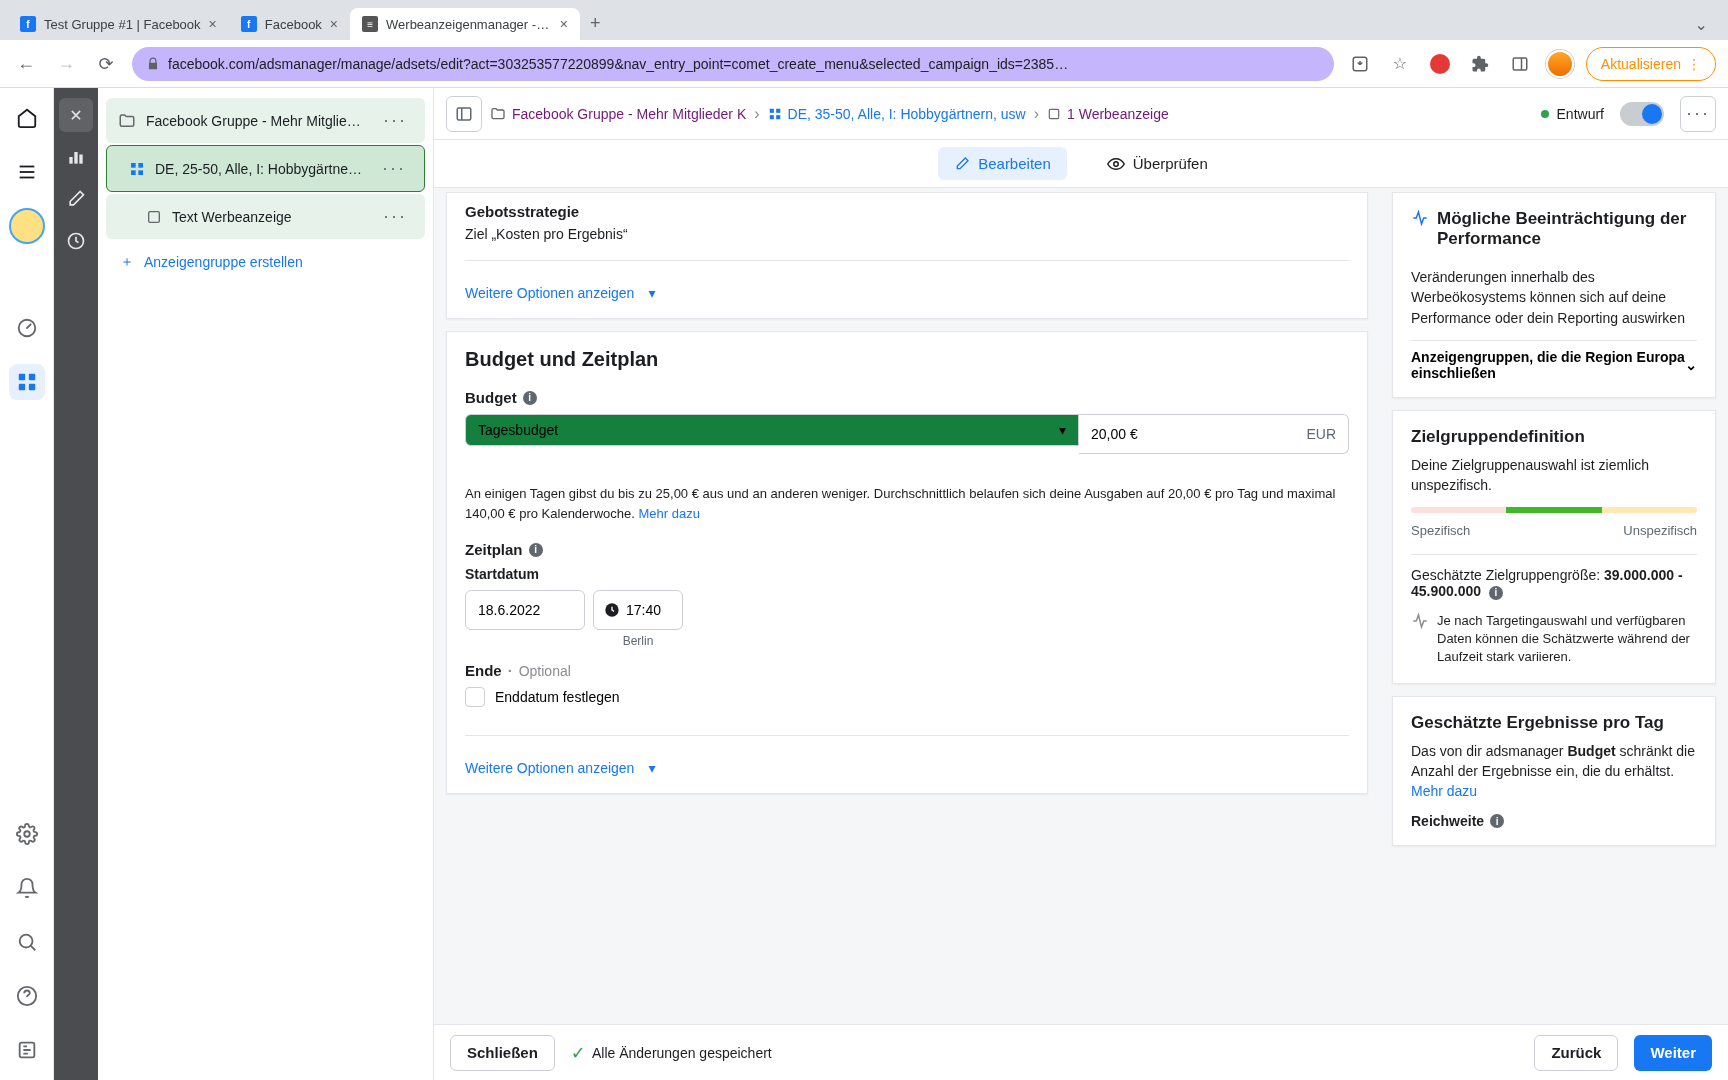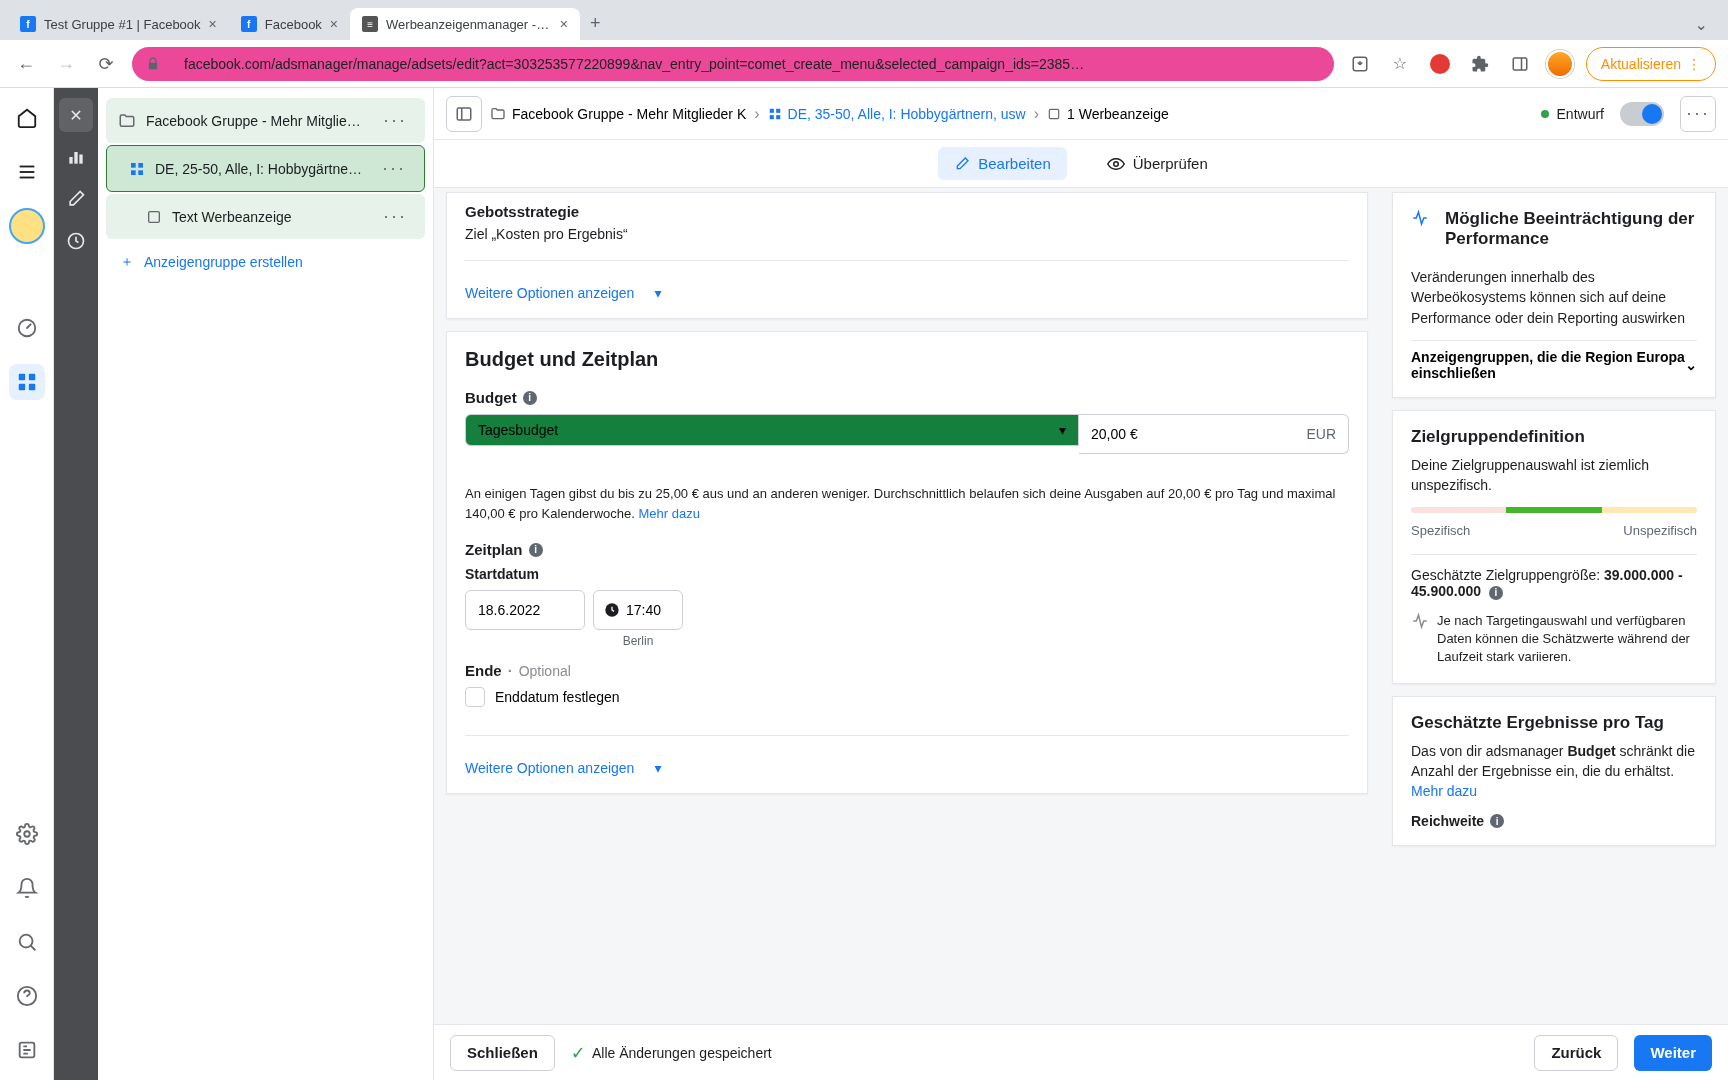--- a/index.html
+++ b/index.html
@@ -13,21 +13,21 @@
 .tab-favicon.script { background: #555; }
 .tab-title { white-space: nowrap; overflow: hidden; text-overflow: ellipsis; flex: 1; }
 .tab-close { color: #5f6368; font-size: 14px; cursor: pointer; }
 .newtab { padding: 6px 10px; color: #5f6368; font-size: 18px; }
 .tab-spacer { flex: 1; }
 .tab-chevron { padding: 6px 12px; color: #5f6368; }
 
 .browser-toolbar { height: 48px; background: #fff; display: flex; align-items: center; gap: 12px; padding: 0 12px; border-bottom: 1px solid #dadce0; }
 .nav-btn { width: 28px; height: 28px; display: flex; align-items: center; justify-content: center; color: #5f6368; font-size: 18px; cursor: pointer; }
 .nav-btn.disabled { color: #bdc1c6; }
-.addr-bar { flex: 1; height: 34px; background: #ec4899; border-radius: 17px; display: flex; align-items: center; padding: 0 14px; gap: 24px; }
+.addr-bar { flex: 1; height: 34px; background: #c4b5fd; border-radius: 17px; display: flex; align-items: center; padding: 0 14px; gap: 8px; }
 .lock-icon { color: #5f6368; }
 .addr-text { font-size: 14px; color: #202124; flex: 1; white-space: nowrap; overflow: hidden; }
 .toolbar-icon { width: 28px; height: 28px; display: flex; align-items: center; justify-content: center; color: #5f6368; cursor: pointer; }
 .ext-icon { width: 20px; height: 20px; border-radius: 50%; background: #e53935; }
 .avatar-sm { width: 28px; height: 28px; border-radius: 50%; background: linear-gradient(#ffa726, #ef6c00); border: 2px solid #fff; box-shadow: 0 0 0 1px #ccc; }
 .update-btn { height: 34px; padding: 0 14px; border: 1px solid #ff8f00; color: #ff8f00; border-radius: 17px; font-size: 14px; display: flex; align-items: center; gap: 6px; }
 
 
 .app { display: flex; height: calc(1080px - 88px); }
 .left-rail { width: 54px; background: #fff; border-right: 1px solid #e4e6eb; display: flex; flex-direction: column; align-items: center; padding: 12px 0; gap: 18px; }
@@ -48,42 +48,42 @@
 .tree-item.l3 { padding-left: 40px; background: #e6f2ea; }
 .tree-icon { color: #65676b; }
 .tree-icon.blue { color: #1877f2; }
 .tree-label { font-size: 14px; color: #1c1e21; flex: 1; white-space: nowrap; overflow: hidden; text-overflow: ellipsis; }
 .tree-more { color: #65676b; padding: 2px 6px; font-size: 18px; letter-spacing: 2px; cursor: pointer; }
 .tree-add { display: flex; align-items: center; gap: 10px; padding: 12px 22px; color: #1877f2; font-size: 14px; cursor: pointer; }
 
 .main-area { flex: 1; display: flex; flex-direction: column; background: #f5f6f7; }
 .breadcrumb-bar { height: 52px; background: #fff; border-bottom: 1px solid #e4e6eb; display: flex; align-items: center; padding: 0 12px; gap: 8px; }
 .crumb-btn { width: 36px; height: 36px; border: 1px solid #ccd0d5; border-radius: 6px; display: flex; align-items: center; justify-content: center; color: #606770; cursor: pointer; }
-.crumb { display: flex; align-items: center; gap: 6px; font-size: 14px; color: #000000; cursor: pointer; }
+.crumb { display: flex; align-items: center; gap: 6px; font-size: 14px; color: #701a75; cursor: pointer; }
 .crumb.active { color: #1877f2; }
 .crumb-sep { color: #8a8d91; }
 .crumb-spacer { flex: 1; }
 .status-dot { width: 8px; height: 8px; border-radius: 50%; background: #31a24c; }
 .status-text { font-size: 14px; color: #1c1e21; margin-right: 8px; }
 .toggle { width: 44px; height: 24px; background: #c9ccd1; border-radius: 12px; position: relative; cursor: pointer; }
 .toggle-knob { width: 20px; height: 20px; background: #1877f2; border-radius: 50%; position: absolute; right: 2px; top: 2px; }
 .more-btn { width: 36px; height: 36px; border: 1px solid #ccd0d5; border-radius: 6px; display: flex; align-items: center; justify-content: center; color: #606770; cursor: pointer; margin-left: 8px; font-size: 18px; letter-spacing: 2px; }
 
 .tabs-bar { height: 48px; background: #fff; display: flex; align-items: center; justify-content: center; gap: 24px; border-bottom: 1px solid #e4e6eb; }
 .mode-tab { display: flex; align-items: center; gap: 8px; padding: 8px 16px; font-size: 15px; color: #1c1e21; border-radius: 6px; cursor: pointer; }
 .mode-tab.active { background: #e7f0fe; color: #1877f2; }
 
 .content-row { flex: 1; display: flex; overflow: hidden; }
 .form-col { flex: 1; overflow-y: auto; padding: 4px 12px; }
 .side-col { width: 348px; padding: 4px 12px; overflow-y: auto; }
 
 .card { background: #fff; border: 1px solid #e4e6eb; border-radius: 0; padding: 16px 18px; margin-bottom: 12px; box-shadow: 0 1px 2px rgba(0,0,0,0.05); }
 .card-h { font-size: 15px; font-weight: 600; color: #1c1e21; margin-bottom: 6px; }
 .card-sub { font-size: 14px; color: #1c1e21; }
-.link-more { color: #1877f2; font-size: 14px; cursor: pointer; display: inline-flex; align-items: center; gap: 20px; margin-top: 12px; }
+.link-more { color: #1877f2; font-size: 14px; cursor: pointer; display: inline-flex; align-items: center; gap: 14px; margin-top: 12px; }
 
 .section-h { font-size: 20px; font-weight: 700; color: #1c1e21; margin-bottom: 18px; }
 .field-label { font-size: 15px; font-weight: 600; color: #1c1e21; display: flex; align-items: center; gap: 6px; margin-bottom: 8px; }
 .info-icon { width: 14px; height: 14px; border-radius: 50%; background: #606770; color: #fff; font-size: 10px; display: inline-flex; align-items: center; justify-content: center; font-weight: bold; }
 .budget-row { display: flex; gap: 0; margin-bottom: 10px; }
 .select { flex: 1; height: 32px; border: 1px solid #ccd0d5; border-radius: 6px 0 0 6px; padding: 0 12px; display: flex; align-items: center; justify-content: space-between; font-size: 14px; cursor: pointer; background: #15803d; }
 .amount-input { width: 270px; height: 40px; border: 1px solid #ccd0d5; border-left: none; border-radius: 0 6px 6px 0; padding: 0 12px; display: flex; align-items: center; justify-content: space-between; font-size: 14px; background: #fff; }
 .help-text { font-size: 13px; color: #1c1e21; line-height: 1.5; margin-top: 30px; }
 .help-text a { color: #1877f2; text-decoration: none; }
 
@@ -438,21 +438,21 @@
           <hr class="sep" style="margin-top:28px">
           <div class="link-more">
             <span>Weitere Optionen anzeigen</span>
             <span>▾</span>
           </div>
         </div>
       </div>
 
       <div class="side-col">
         <div class="card">
-          <div style="display:flex;gap:8px;align-items:flex-start;margin-bottom:10px">
+          <div style="display:flex;align-items:flex-start;margin-bottom:10px">
             <span class="side-icon">
                 <svg width="18" height="18" viewBox="0 0 24 24" fill="none" stroke="#1877f2" stroke-width="2">
                   <path d="M3 12h4l3-8 4 16 3-8h4"></path>
                 </svg>
               </span>
             <div class="side-card-h">Mögliche Beeinträchtigung der Performance</div>
           </div>
           <div class="side-text">Veränderungen innerhalb des Werbeökosystems können sich auf deine Performance oder dein Reporting auswirken</div>
           <div class="expand-row">
             <span>Anzeigengruppen, die die Region Europa einschließen</span>

